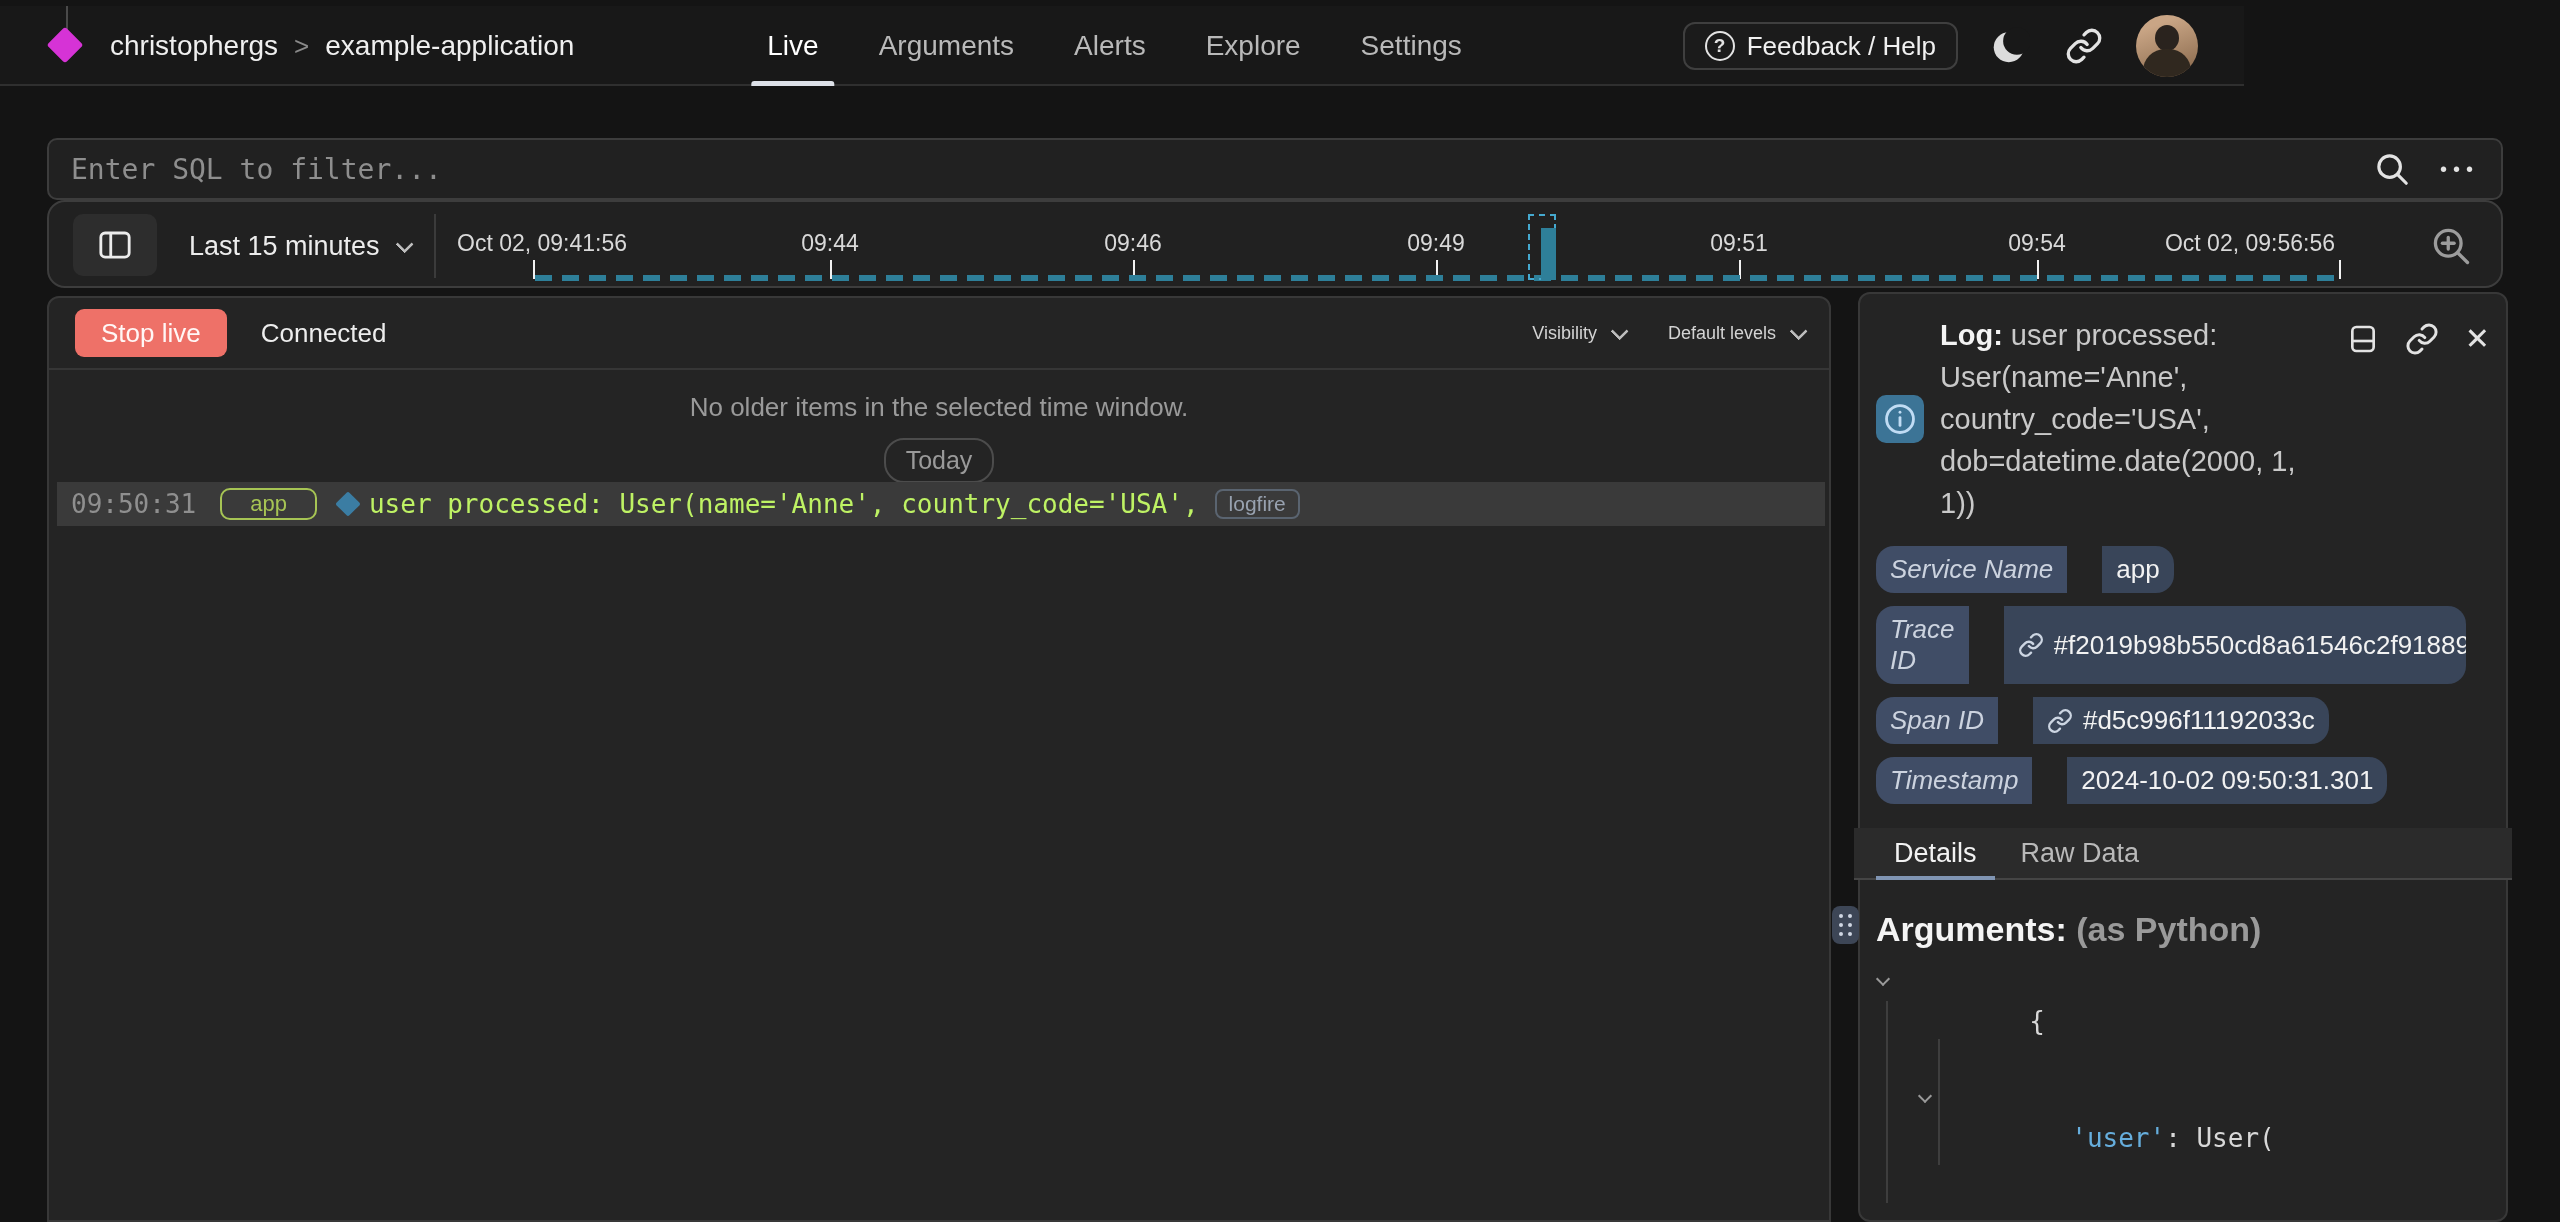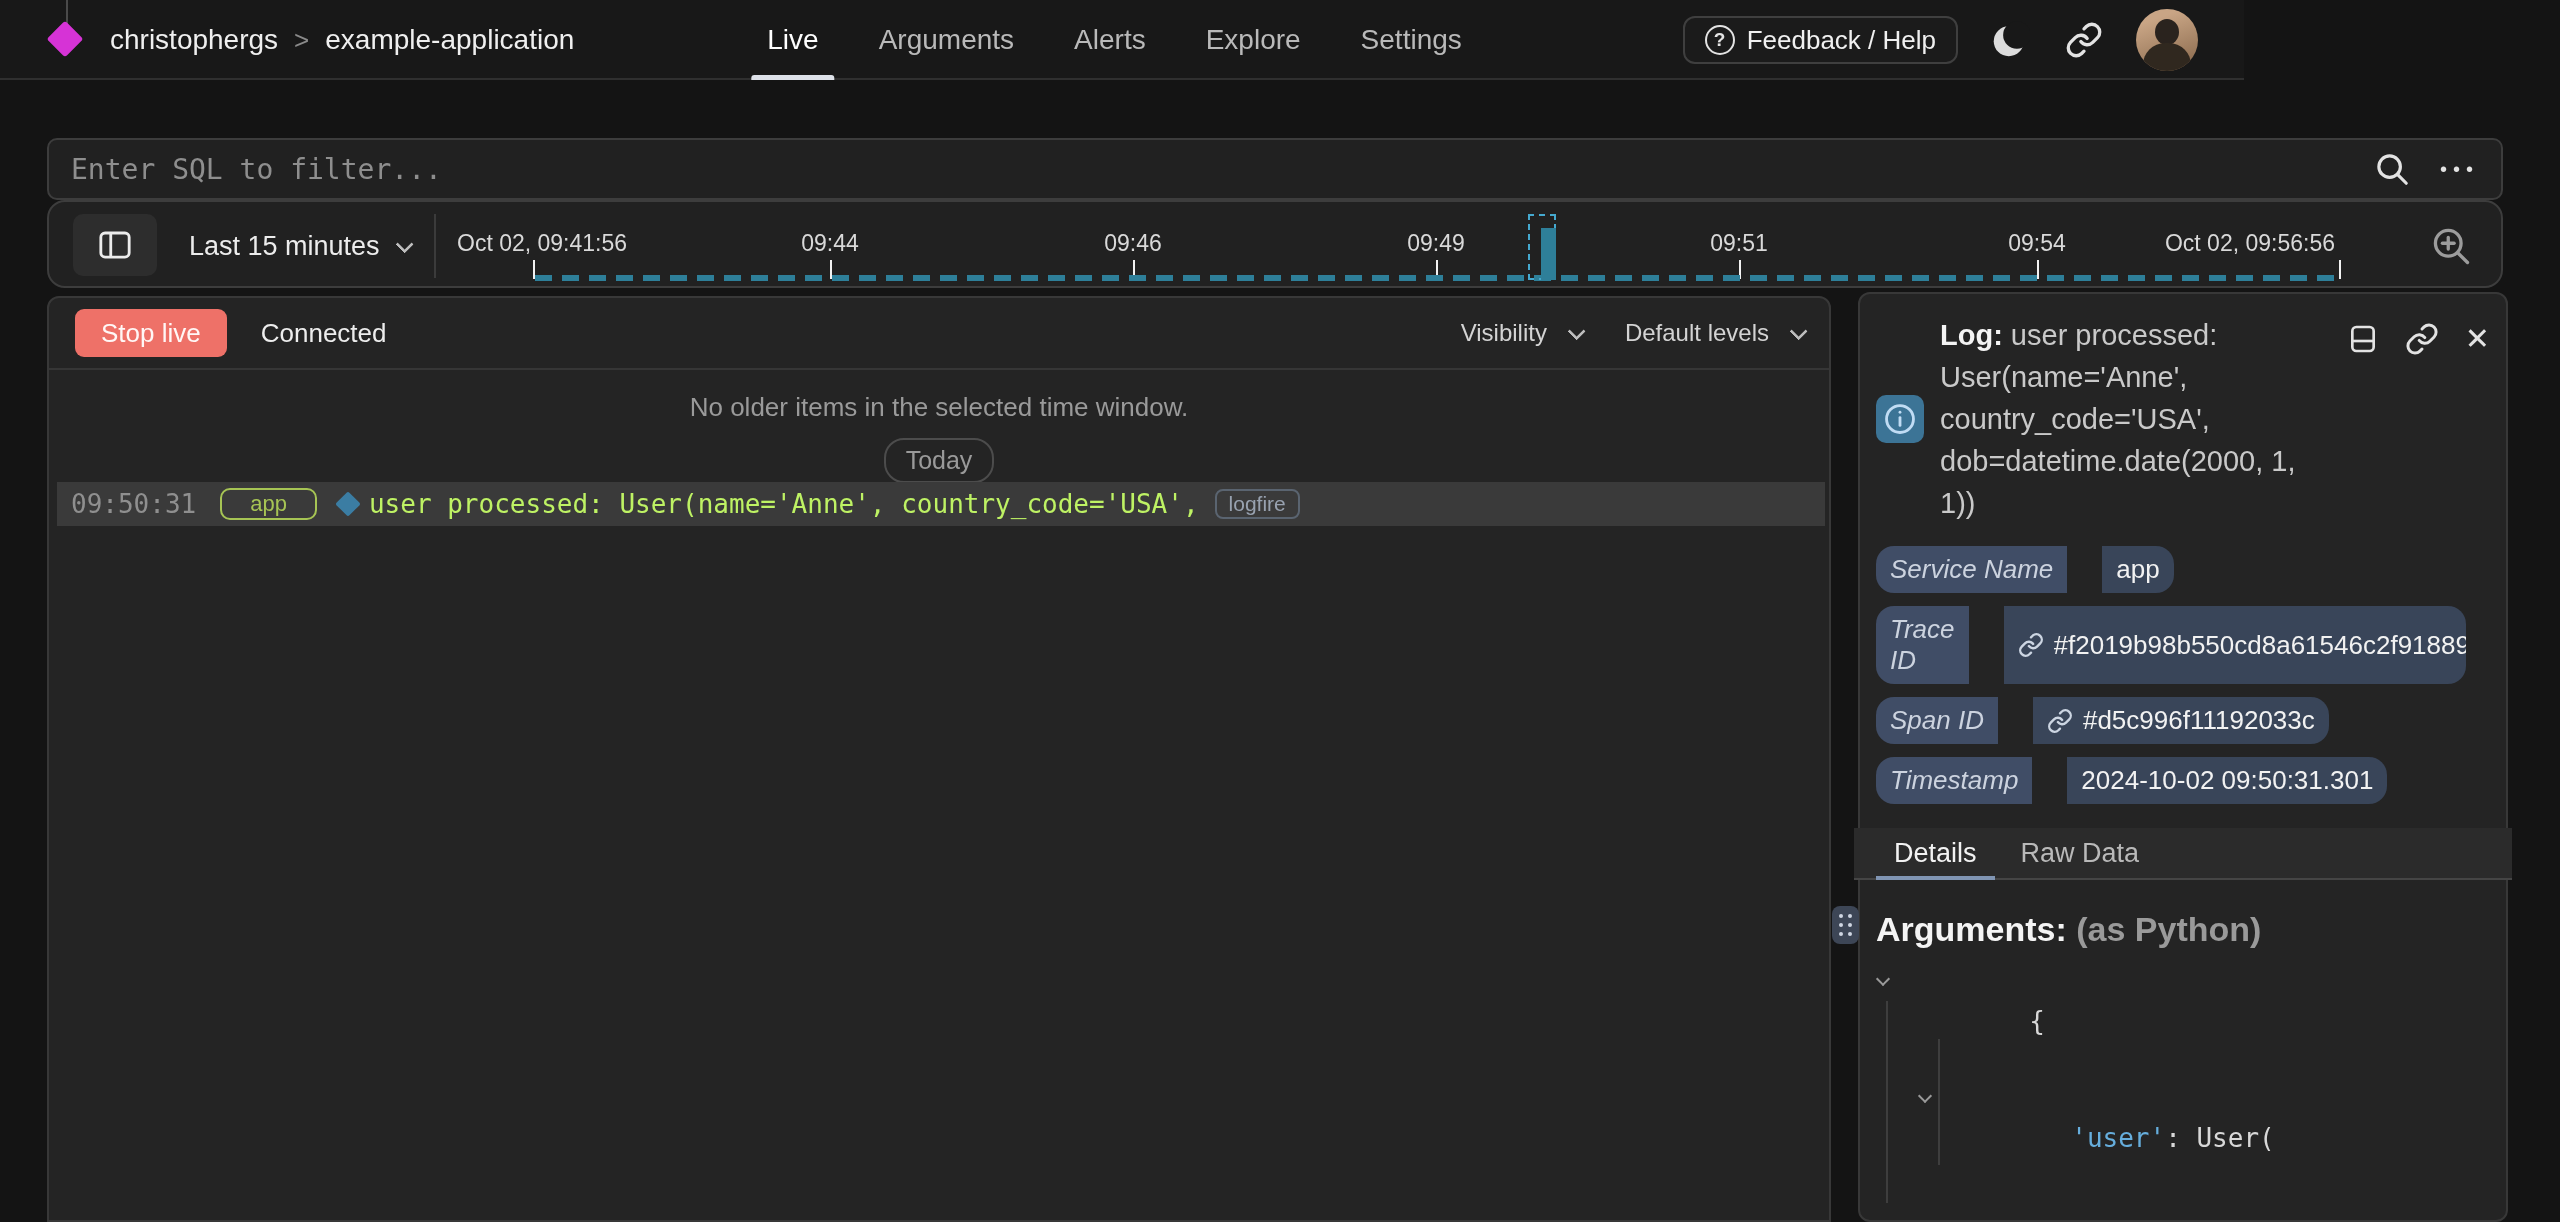--- a/index.html
+++ b/index.html
@@ -1,21 +1,21 @@
 <!DOCTYPE html>
 <html><head>
 <meta charset="utf-8">
 <style>
   * { margin:0; padding:0; box-sizing:border-box; }
   html,body { background:#121212; }
   body { font-family:"Liberation Sans", sans-serif; }
   .root { position:relative; width:2560px; height:1222px; background:#141414; overflow:hidden; }
 
   
-  .nav { position:absolute; left:0; top:0; width:2244px; height:80px; background:#181818;
+  .nav { position:absolute; left:0; top:6px; width:2244px; height:80px; background:#181818;
          border-bottom:2px solid #2f2f2f; }
   .nav-left { position:absolute; left:50px; top:0; height:80px; display:flex; align-items:center; gap:26px; }
   .logo { position:relative; width:34px; height:80px; }
   .logo-line { position:absolute; left:16px; top:0; width:2px; height:34px; background:#4a4a4a; }
   .logo-diamond { position:absolute; left:2px; top:26px; width:26px; height:26px; background:#d633d6;
                   transform:rotate(45deg); border-radius:3px; }
   .breadcrumb { display:flex; align-items:center; gap:16px; font-size:28px; color:#efefef; }
   .crumb-sep { color:#8a8a8a; font-size:26px; }
   .nav-tabs { position:absolute; left:50%; top:0; transform:translateX(-51%); height:80px;
               display:flex; align-items:stretch; gap:8px; }
@@ -66,21 +66,21 @@
 
   
   .main-panel { position:absolute; left:47px; top:296px; width:1784px; height:926px; background:#242424;
                 border:2px solid #383838; border-radius:12px 12px 0 0; }
   .controls-row { position:absolute; left:0; top:0; width:100%; height:72px; display:flex; align-items:center;
                   padding:0 26px; border-bottom:2px solid #363636; }
   .stop-live { background:#ee7168; color:#fff7f6; border:none; border-radius:9px; height:48px; padding:0 26px;
                font-size:26px; font-family:inherit; cursor:pointer; }
   .connected { margin-left:34px; color:#ededed; font-size:26px; }
   .controls-spacer { flex:1; }
-  .ctl-dd { display:flex; align-items:center; gap:21px; color:#d3d3d3; font-size:24px; margin-left:44px; cursor:pointer; }
+  .ctl-dd { display:flex; align-items:center; gap:14px; color:#d3d3d3; font-size:18px; margin-left:44px; cursor:pointer; }
   .empty-state { position:absolute; left:0; top:72px; width:100%; text-align:center; }
   .empty-msg { margin-top:22px; color:#9a9a9a; font-size:26px; }
   .today-btn { margin-top:15px; display:inline-block; border:2px solid #4c4c4c; border-radius:20px;
                padding:6px 20px; color:#9a9a9a; font-size:25px; background:transparent; font-family:inherit; cursor:pointer; }
   .log-row { position:absolute; left:8px; top:184px; width:1768px; height:44px; background:#3a3a3a;
              display:flex; align-items:center; padding:0 14px; cursor:pointer; }
   .log-time { font-family:"DejaVu Sans Mono", monospace; font-size:26px; color:#8f8f8f; }
   .app-badge { margin-left:24px; border:2px solid #a6c454; color:#a6c454; border-radius:10px;
                font-size:22px; padding:1px 28px; }
   .log-diamond { margin-left:22px; width:18px; height:18px; background:#3b7da3; transform:rotate(45deg); border-radius:2px; }

